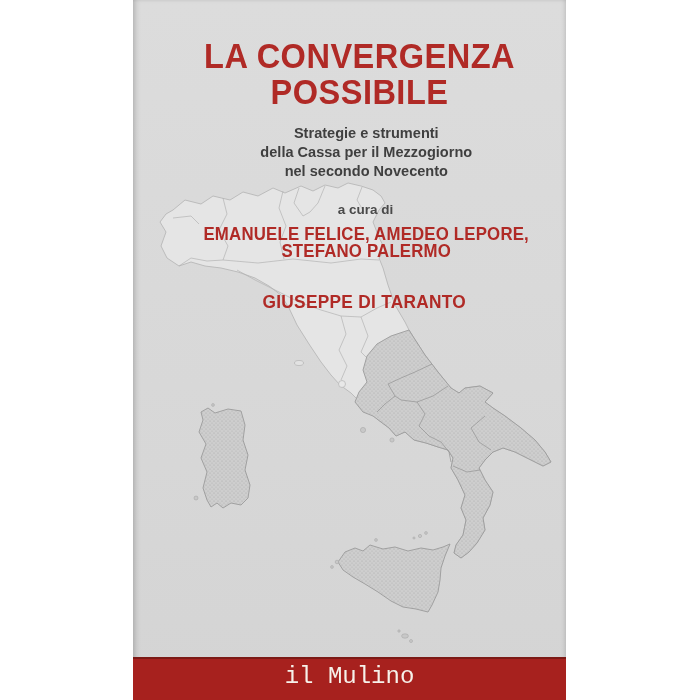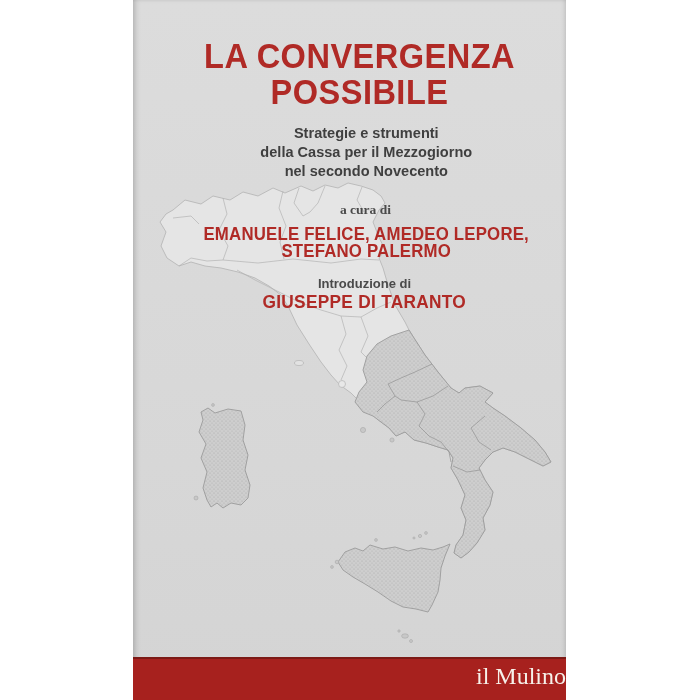--- a/index.html
+++ b/index.html
@@ -8,30 +8,30 @@
   .cover{position:absolute;left:133px;top:0;width:433px;height:700px;
          background:linear-gradient(180deg,#dcdcdc 0%,#d8d8d8 55%,#d4d4d4 100%);
          box-shadow:inset 4px 0 6px -3px rgba(0,0,0,.25), inset -3px 0 4px -2px rgba(0,0,0,.15);}
   .mapsvg{position:absolute;left:0;top:0;width:433px;height:700px;}
   .textlayer{position:absolute;left:0;top:0;width:433px;height:700px;padding-left:20px;}
   .tt{position:absolute;left:0;right:0;text-align:center;}
   .title{top:38px;color:#b02a26;font-weight:bold;font-size:35px;line-height:36px;
          letter-spacing:.5px;transform:scaleX(.93);transform-origin:50% 0;}
   .subtitle{top:123px;color:#3f3f3f;font-weight:bold;font-size:15px;line-height:19px;
             padding-left:14px;transform:scaleX(.97);transform-origin:50% 0;}
-  .curator{top:202px;color:#4a4a4a;font-weight:600;font-size:13.5px;padding-left:12px;font-family:Liberation Serif, serif;}
+  .curator{top:202px;color:#4a4a4a;font-weight:600;font-size:13.5px;padding-left:12px;}
   .editors{top:226px;color:#b02a26;font-weight:bold;font-size:17.5px;line-height:16.5px;
            letter-spacing:.2px;padding-left:14px;transform:scaleX(.96);transform-origin:50% 0;}
   .introlabel{top:276px;color:#4a4a4a;font-weight:600;font-size:13px;padding-left:10px;}
   .introname{top:292px;color:#b02a26;font-weight:bold;font-size:18px;letter-spacing:.3px;
              padding-left:10px;transform:scaleX(.96);transform-origin:50% 0;}
   .band{position:absolute;left:0;bottom:0;width:433px;height:43px;background:#a7211e;
         border-top:2px solid #7c1a16;box-sizing:border-box;}
-  .band .pub{position:absolute;left:0;right:0;top:4px;text-align:right;
-             font-family:Liberation Serif, serif;font-size:24px;color:#f6f1ea;}
+  .band .pub{position:absolute;left:0;right:0;top:4px;text-align:center;
+             font-family:Liberation Mono, monospace;font-size:24px;color:#f6f1ea;}
 </style>
 </head>
 <body>
 
 <div class="stage">
   <div class="cover">
 
     <svg class="mapsvg" viewBox="0 0 433 700" xmlns="http://www.w3.org/2000/svg">
       <defs>
         <pattern id="stipple" width="4" height="4" patternUnits="userSpaceOnUse">
@@ -144,21 +144,20 @@
         <div>nel secondo Novecento</div>
       </div>
 
       <div class="tt curator">a cura di</div>
 
       <div class="tt editors">
         <div>EMANUELE FELICE, AMEDEO LEPORE,</div>
         <div>STEFANO PALERMO</div>
       </div>
 
-      <div class="tt introlabel">Introduzione di</div>
       <div class="tt introname">GIUSEPPE DI TARANTO</div>
     </div>
 
     <div class="band">
       <div class="pub">il Mulino</div>
     </div>
   </div>
 </div>
 
 </body></html>

